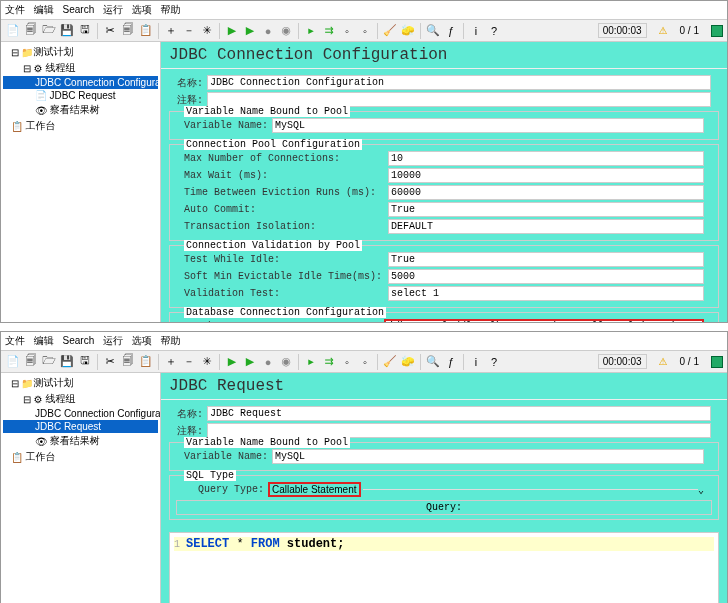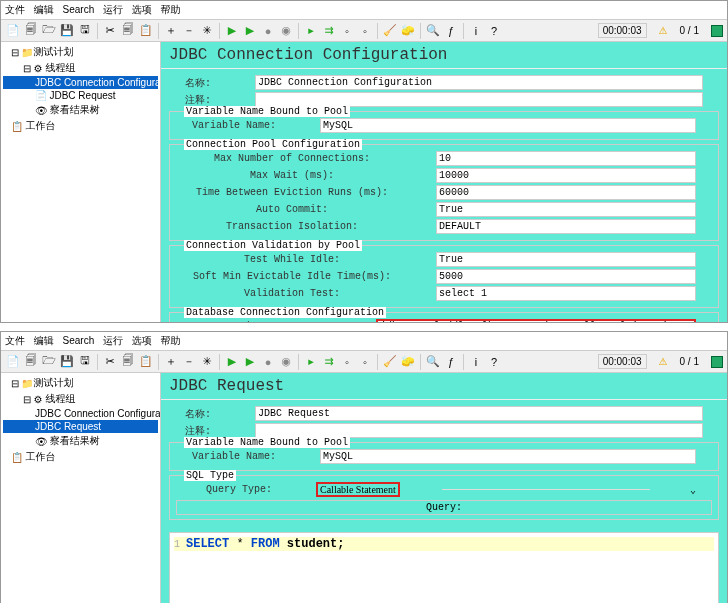--- a/index.html
+++ b/index.html
@@ -15,26 +15,26 @@
   .tree { width: 160px; border-right: 1px solid #ccc; padding: 2px; font-size: 10px; background: #fff; overflow: hidden; }
   .tree-item { white-space: nowrap; padding: 1px 0; display:flex; align-items:center; gap:2px; }
   .tree-item.l1 { padding-left: 8px; }
   .tree-item.l2 { padding-left: 20px; }
   .tree-item.l3 { padding-left: 32px; }
   .tree-item.sel { background: #0a64c8; color: #fff; }
   .tree-icon { width: 10px; height:10px; display:inline-block; }
   .main { flex: 1; background: #5eead4; overflow: auto; }
   .panel-title { font-size: 16px; font-family: "Courier New", monospace; padding: 4px 8px; color: #333; border-bottom: 1px solid #eee; }
   .form { padding: 4px 8px; font-family: "Courier New", monospace; font-size: 10px; }
-  .row { display: flex; align-items: center; margin: 2px 16px; gap: 40px; }
+  .row { display: flex; align-items: center; margin: 2px 8px; }
   .row label { color: #333; margin-right: 4px; }
   .row input { flex: 1; border: 1px solid #ccc; padding: 1px 2px; font-family: inherit; font-size: 10px; height: 15px; }
   .fieldset { border: 1px solid #ccc; margin: 4px 0; padding: 4px 6px 4px 6px; position: relative; }
   .fieldset .legend { position: absolute; top: -6px; left: 14px; background: #fff; padding: 0 2px; font-size: 10px; }
-  .fieldset .row label { width: 200px; text-align: center; }
+  .fieldset .row label { width: 200px; text-align: left; }
   .highlight-red { border: 2px solid #d22 !important; }
   .highlight-red-box { border: 2px solid #d22; padding: 0 2px; display:inline-block; }
   .query-area { border: 1px solid #ccc; margin: 4px 8px; padding: 4px; font-family: "Courier New", monospace; font-size: 12px; background: #fff; height: 110px; }
   .query-area .ln { color: #aaa; margin-right: 6px; font-size: 10px; }
   .query-area .hl { background: #ffffcc; }
   .kw { color: #0044cc; font-weight: bold; }
   .fn { color: #cc0088; font-weight: bold; }
   .id { color: #000; font-weight: bold; }
   .warn-icon { color: #e6a800; }
 </style>
@@ -278,21 +278,21 @@
             <div class="legend">Variable Name Bound to Pool</div>
           <div class="row">
               <label style="width:auto">Variable Name:</label>
               <input value="MySQL" style="">
             </div>
         </div>
         <div class="fieldset">
             <div class="legend">SQL Type</div>
           <div class="row">
             <label style="width:80px;text-align:right">Query Type:</label>
-            <span class="highlight-red-box" style="font-family:Liberation Serif, serif">Callable Statement</span>
+            <span class="highlight-red-box" style="font-family:Liberation Sans, sans-serif">Callable Statement</span>
             <span style="flex:1;border-bottom:1px solid #ddd;margin-left:2px"></span>
             <span>⌄</span>
           </div>
           <div style="text-align:center;border:1px solid #ccc;margin-top:3px;padding:1px;font-size:10px">Query:</div>
         </div>
       </div>
       <div class="query-area">
         <div class="hl"><span class="ln">1</span><span class="kw">SELECT</span><span> * </span><span class="kw">FROM</span><span class="id"> student;</span></div>
       </div>
     </div>

